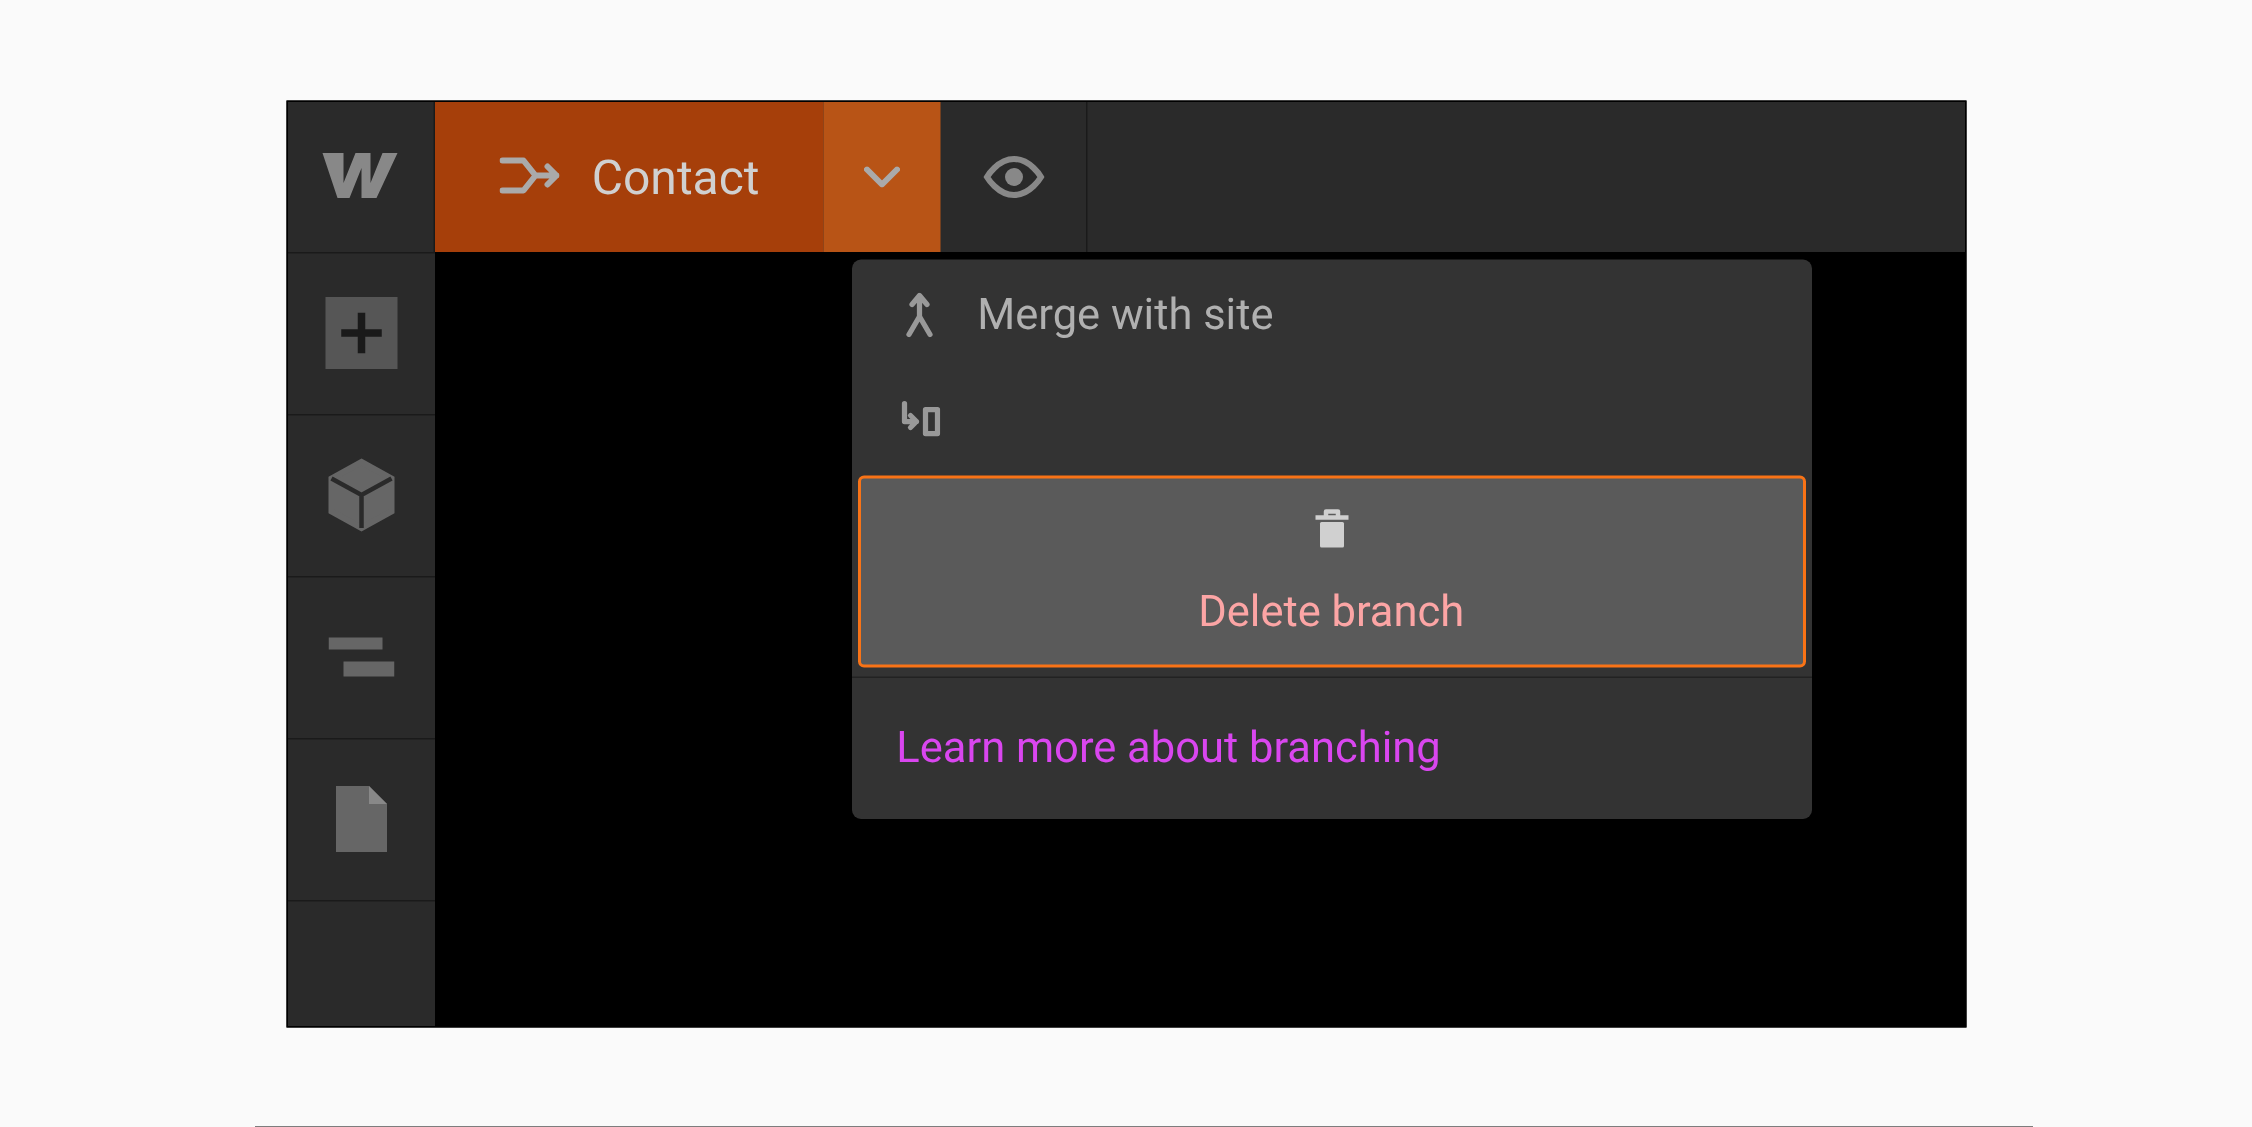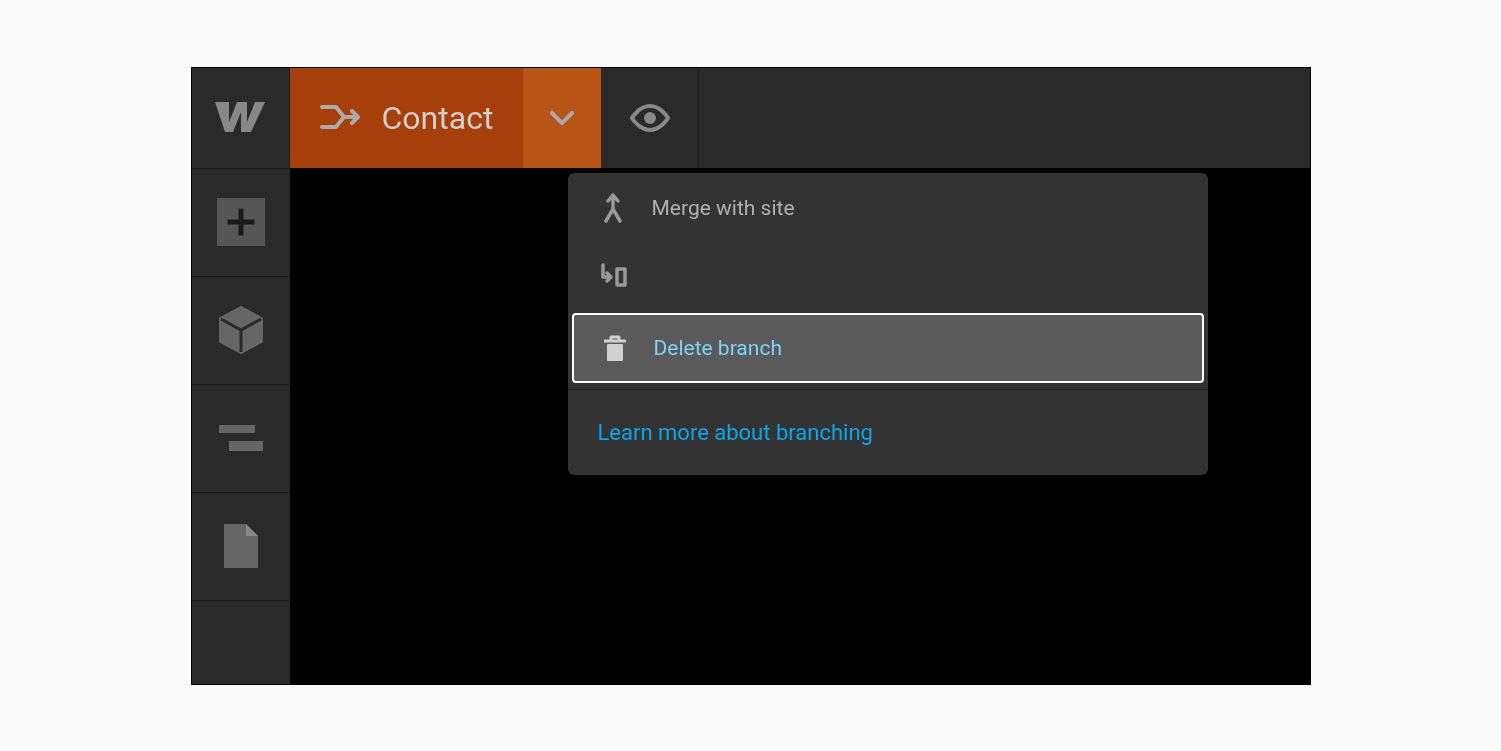--- a/index.html
+++ b/index.html
@@ -40,21 +40,21 @@
       display: flex;
       align-items: center;
       justify-content: center;
       border-right: 1px solid #1a1a1a;
     }
     
     .page-pill {
       background: #a63f0a;
       display: flex;
       align-items: center;
-      padding: 0 30px;
+      padding: 0 43px;
       gap: 22px;
     }
     
     .page-pill-label {
       color: #d0d0d0;
       font-size: 32px;
     }
     
     .dropdown-toggle {
       width: 78px;
@@ -108,42 +108,43 @@
       border-radius: 6px;
       overflow: hidden;
     }
     
     .menu-item {
       display: flex;
       align-items: center;
       gap: 24px;
       padding: 20px 30px;
       color: #b0b0b0;
-      font-size: 21px;
+      font-size: 29px;
     }
     
     .menu-item.highlighted {
       background: #5a5a5a;
-      border: 2px solid #ffffff;
+      border: 2px solid #f97316;
       border-radius: 4px;
       margin: 2px 4px;
-      color: #7dd3fc;
+      color: #fca5a5;
       padding: 18px 26px;
+      flex-direction: column;
     }
     
     .menu-separator {
       height: 1px;
       background: #222;
       margin: 6px 0;
     }
     
     .menu-footer {
       padding: 24px 30px 30px 30px;
-      color: #0ea5e9;
-      font-size: 22px;
+      color: #d946ef;
+      font-size: 29px;
     }
     
     .menu-icon {
       width: 30px;
       display: flex;
       align-items: center;
       justify-content: center;
     }
     
     .add-box {

